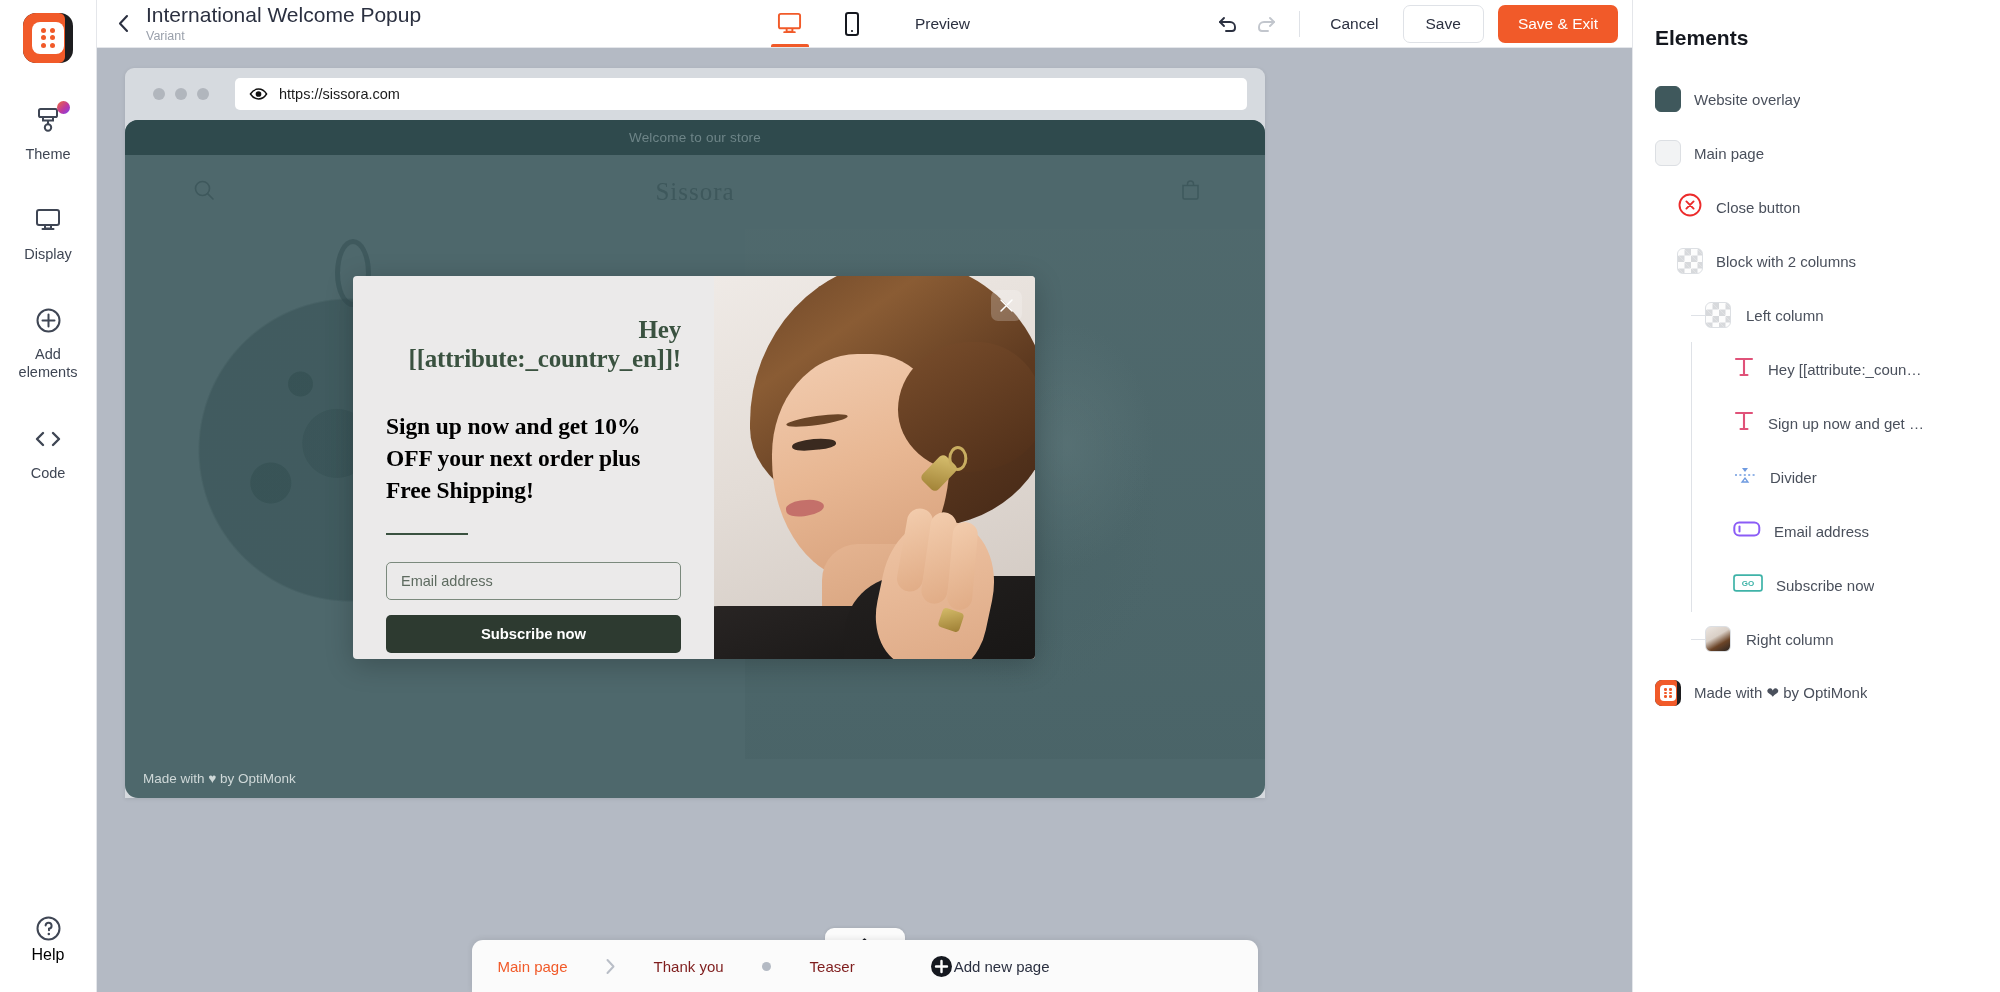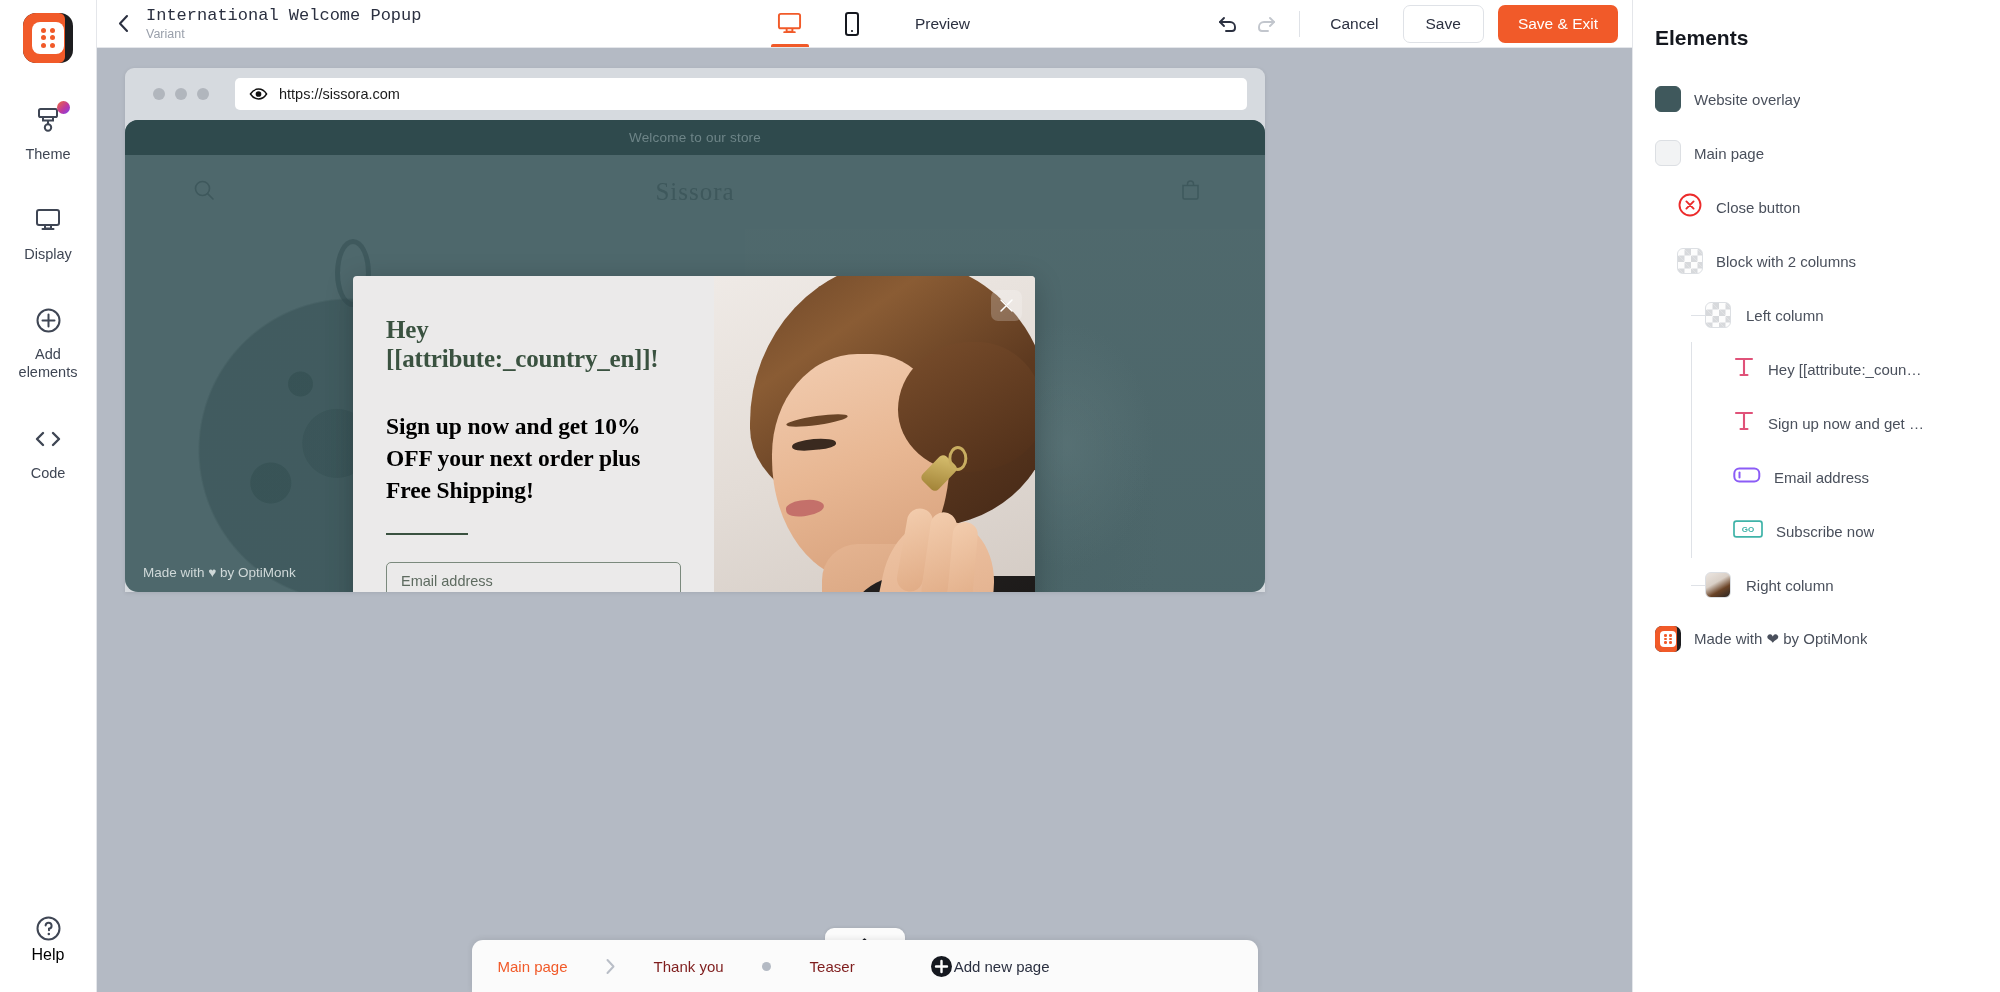--- a/index.html
+++ b/index.html
@@ -56,21 +56,21 @@
   
   .center { flex: 1 1 auto; display: flex; flex-direction: column; min-width: 0; position: relative; }
 
   .topbar {
     height: 48px; background: #ffffff; border-bottom: 1px solid #e4e6ea;
     display: flex; align-items: stretch; position: relative; flex: 0 0 48px;
   }
   .tb-left { display: flex; align-items: center; padding-left: 16px; gap: 12px; min-width: 330px; }
   .back-chevron { cursor: pointer; display: flex; align-items: center; padding: 4px; }
   .tb-titles { display: flex; flex-direction: column; justify-content: center; }
-  .tb-title { font-size: 17px; color: #2b3040; font-weight: 400; line-height: 1.15; font-family: Liberation Mono, monospace; }
+  .tb-title { font-size: 21px; color: #2b3040; font-weight: 400; line-height: 1.15; }
   .tb-sub { font-size: 12.5px; color: #9aa0ab; margin-top: 2px; line-height: 1.15; }
 
   .tb-center {
     position: absolute; left: 0; right: 0; top: 0; bottom: 0;
     display: flex; align-items: stretch; justify-content: center; gap: 0; pointer-events: none;
   }
   .tb-center > * { pointer-events: auto; }
   .dev-btn {
     width: 62px; display: flex; align-items: center; justify-content: center;
     position: relative; cursor: pointer;
@@ -98,21 +98,21 @@
   .btn-primary {
     font-size: 15.5px; color: #fff; background: #f15a29; border: none;
     border-radius: 7px; padding: 10px 20px; margin-left: 14px; cursor: pointer;
     font-family: inherit; font-weight: 400;
   }
 
   
   .canvas { flex: 1 1 auto; background: #b4bac4; position: relative; overflow: hidden; }
 
   .browser {
-    position: absolute; left: 28px; top: 20px; width: 1140px; height: 524px;
+    position: absolute; left: 28px; top: 20px; width: 1140px; height: 730px;
     background: #d6dadf; border-radius: 9px 9px 0 0;
     box-shadow: 0 1px 4px rgba(0,0,0,.09);
     display: flex; flex-direction: column; overflow: hidden;
   }
   .br-bar { height: 52px; display: flex; align-items: center; padding: 0 14px; flex: 0 0 52px; }
   .br-dots { display: flex; gap: 10px; margin-left: 14px; margin-right: 26px; }
   .br-dots i { width: 12px; height: 12px; border-radius: 50%; background: #b1b6bd; display: block; }
   .br-url {
     flex: 1 1 auto; height: 32px; background: #fff; border-radius: 5px;
     display: flex; align-items: center; gap: 11px; padding: 0 14px; margin-right: 4px; cursor: text;
@@ -165,21 +165,21 @@
     position: absolute; left: 228px; top: 156px; width: 682px; height: 383px;
     display: flex; border-radius: 4px; overflow: hidden;
     box-shadow: 0 6px 28px rgba(0,0,0,.22); z-index: 5;
   }
   .pp-left {
     width: 361px; background: #ebeaea; padding: 39px 33px 0 33px;
     display: flex; flex-direction: column;
   }
   .pp-h1 {
     font-family: "Liberation Serif", serif; font-weight: bold;
-    font-size: 25px; line-height: 1.17; color: #3a5240; letter-spacing: -.2px;
+    font-size: 25px; line-height: 1.17; color: #3a5240; letter-spacing: -.2px; text-align: right;
   }
   .pp-h2 {
     font-family: Liberation Serif, serif; font-weight: bold;
     font-size: 23.5px; line-height: 1.38; color: #000000; margin-top: 36px; letter-spacing: -.1px;
   }
   .pp-divider { width: 82px; height: 2px; background: #3a5240; margin: 26px 0 0 0; }
   .pp-input {
     margin-top: 27px; height: 38px; border: 1px solid #7b8a7d; border-radius: 5px;
     background: transparent; padding: 0 14px; font-size: 14.5px; color: #4e5b50;
     font-family: "Liberation Sans", sans-serif; outline: none; width: 100%;
@@ -629,20 +629,31 @@
       <div class="trow ind-4">
         <span class="guide"></span>
         <span>
           <svg width="22" height="24" viewBox="0 0 22 24" fill="none">
             <path d="M3 4h16M11 4v16M7.5 20h7" stroke="#e05279" stroke-width="2.1" stroke-linecap="round"></path>
           </svg>
         </span>
         <span class="tlabel">Sign up now and get …</span>
       </div>
 
+      <div class="trow ind-4">
+        <span class="guide"></span>
+        <span>
+          <svg width="24" height="22" viewBox="0 0 24 22" fill="none">
+            <path d="M2 11h20" stroke="#6e9ae0" stroke-width="1.4" stroke-dasharray="2 2.4"></path>
+            <path d="M9 4h6l-3 4z" fill="#6e9ae0"></path>
+            <path d="M9 18h6l-3-4z" stroke="#6e9ae0" stroke-width="1.3" fill="none"></path>
+          </svg>
+        </span>
+        <span class="tlabel">Divider</span>
+      </div>
 
       <div class="trow ind-4">
         <span class="guide"></span>
         <span>
           <svg width="28" height="20" viewBox="0 0 28 20" fill="none">
             <rect x="1.3" y="3.5" width="25" height="13" rx="5" stroke="#8b5cf6" stroke-width="2"></rect>
             <path d="M6.5 7.5v5" stroke="#8b5cf6" stroke-width="2" stroke-linecap="round"></path>
           </svg>
         </span>
         <span class="tlabel">Email address</span>

